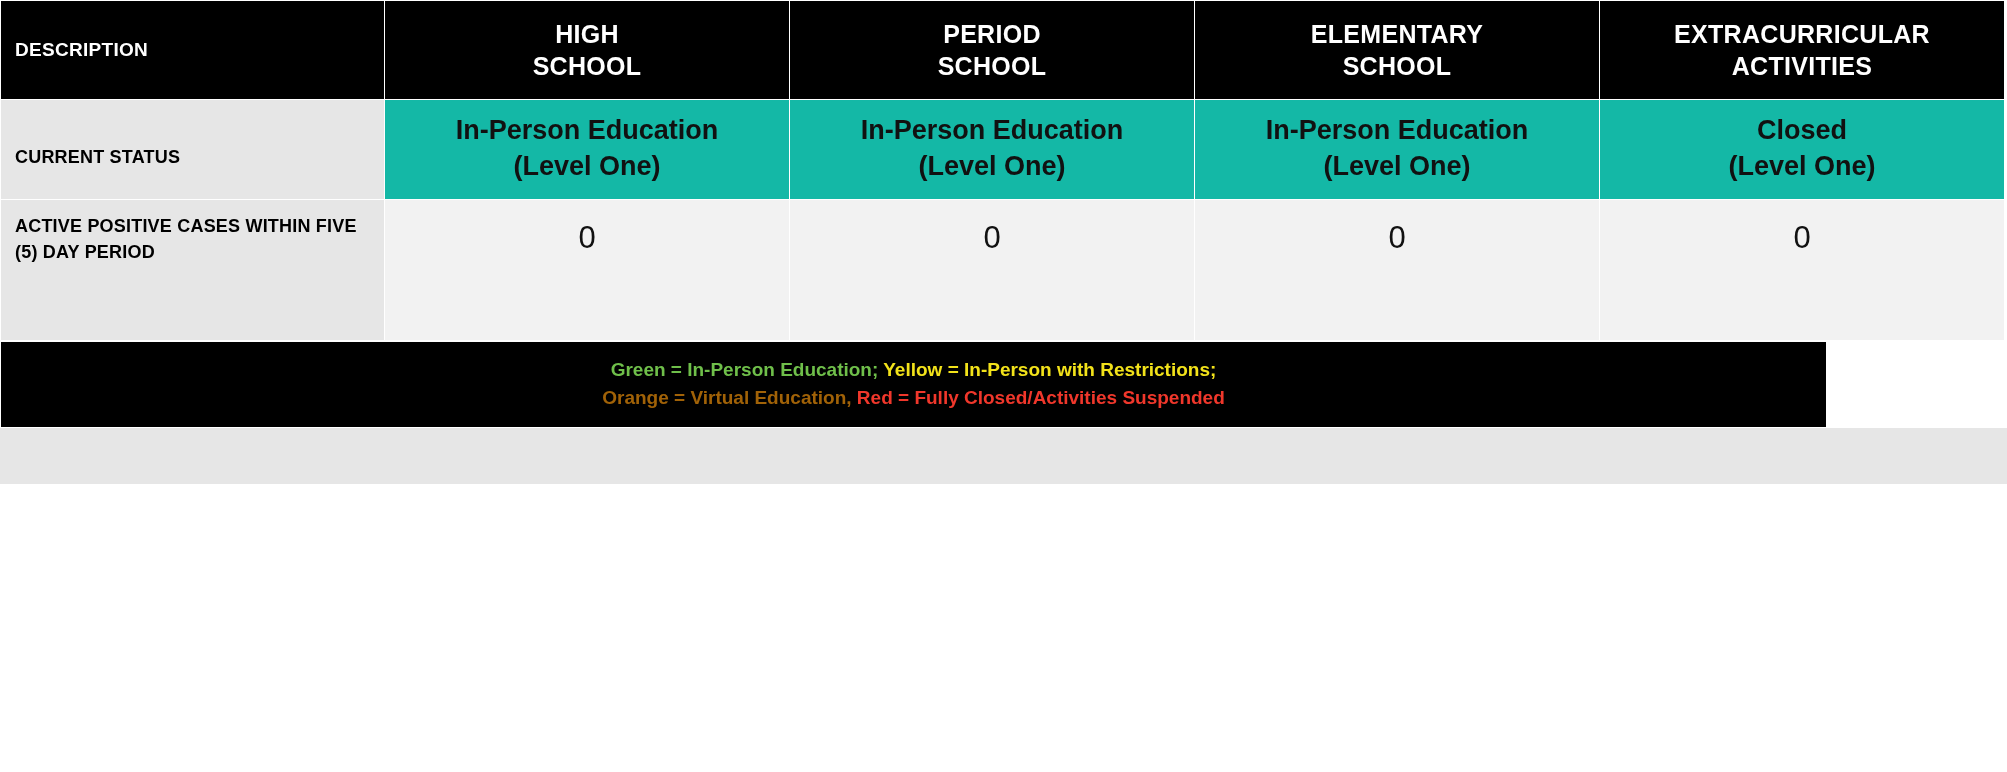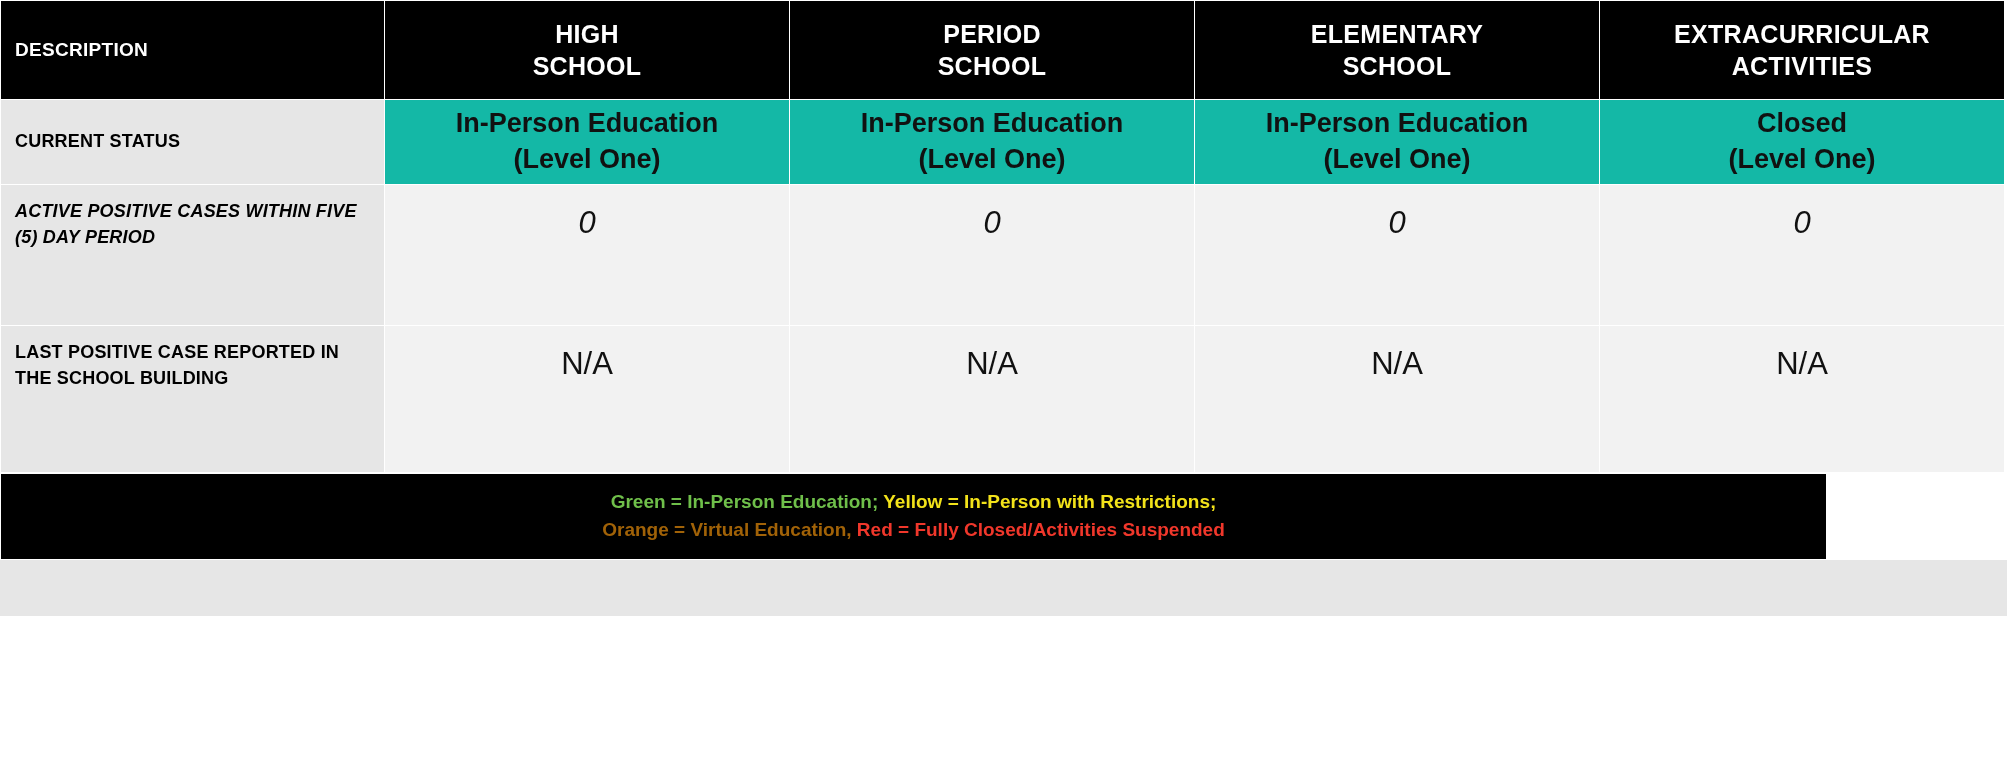--- a/index.html
+++ b/index.html
@@ -56,21 +56,21 @@
     color: #000000;
     font-size: 18px;
     font-weight: bold;
     line-height: 1.42;
     text-align: left;
     vertical-align: top;
     padding: 14px 16px 14px 14px;
     border: 1px solid #ffffff;
     letter-spacing: 0.2px;
   }
-  td.desc-cell.mid { vertical-align: middle; padding-top: 0; padding-bottom: 0;}
+  td.desc-cell.mid { vertical-align: middle; padding-top: 16px; padding-bottom: 0;}
 
   
   td.data-cell {
     background: #f2f2f2;
     color: #111111;
     font-size: 31px;
     text-align: center;
     vertical-align: top;
     padding-top: 20px;
     border: 1px solid #ffffff;
@@ -81,21 +81,21 @@
     font-weight: bold;
     line-height: 1.32;
     vertical-align: middle;
     padding-top: 0;
   }
   tr.status-row td.data-cell .l1,
   tr.status-row td.data-cell .l2 { display: block; }
   tr.status-row td.desc-cell { vertical-align: middle; }
 
   tr.row-outbreaks td { height: 144px; }
-  tr.row-active td { height: 112px; font-style: italic; }
+  tr.row-active td { height: 112px; }
   tr.row-last td { height: 118px; }
   tr.status-row td { height: 83px; }
 
   
   .legend {
     background: #000000;
     border: 1px solid #ffffff;
     box-sizing: border-box;
     width: 1827px;
     padding: 14px 10px 16px 10px;
@@ -193,27 +193,20 @@
 
 
       <tr class="row-active">
         <td class="desc-cell">ACTIVE POSITIVE CASES WITHIN FIVE (5) DAY PERIOD</td>
         <td class="data-cell">0</td>
         <td class="data-cell">0</td>
         <td class="data-cell">0</td>
         <td class="data-cell">0</td>
       </tr>
 
-      <tr class="row-last">
-        <td class="desc-cell">LAST POSITIVE CASE REPORTED IN THE SCHOOL BUILDING</td>
-        <td class="data-cell">N/A</td>
-        <td class="data-cell">N/A</td>
-        <td class="data-cell">N/A</td>
-        <td class="data-cell">N/A</td>
-      </tr>
 
     </tbody>
   </table>
 
   <div class="legend">
     <div class="line1">
       <span class="green">Green = In-Person Education;</span>
       <span class="yellow">Yellow = In-Person with Restrictions;</span>
     </div>
     <div class="line2">

